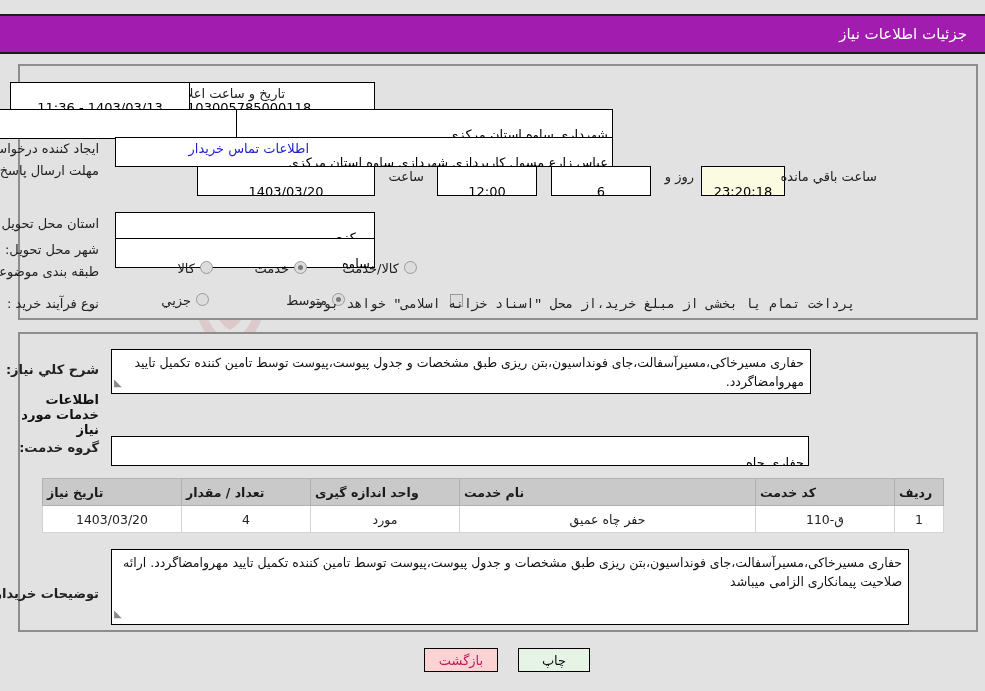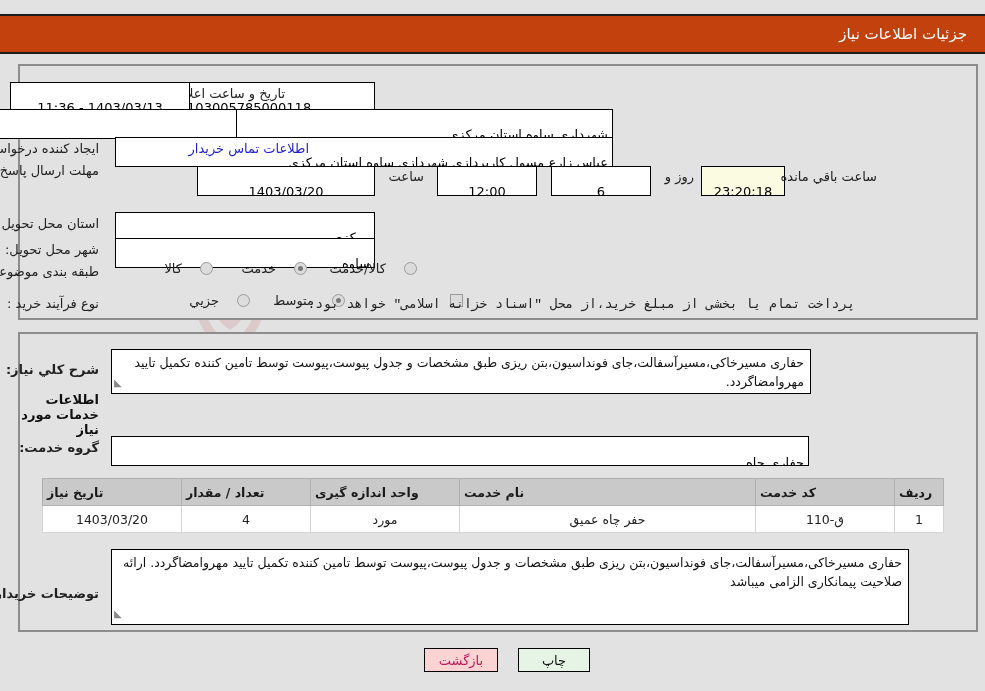--- a/index.html
+++ b/index.html
@@ -25,21 +25,21 @@
     pointer-events: none;
     z-index: 0;
   }
 
   
   .header-bar {
     position: absolute;
     left: 0; top: 14px;
     width: 985px;
     height: 40px;
-    background: #c2410c;
+    background: #a21caf;
     border-top: 2px solid #1d1d1d;
     border-bottom: 2px solid #1d1d1d;
     box-sizing: border-box;
     z-index: 2;
   }
   .header-title {
     position: absolute;
     right: 18px;
     top: 9px;
     color: #ffffff;
@@ -90,22 +90,22 @@
     color: #2222cc;
     white-space: nowrap;
     cursor: pointer;
     z-index: 3;
   }
 
   
   .radio-wrap {
     position: absolute;
     display: flex;
-    align-items: center;
-    gap: 18px;
+    align-items: flex-start;
+    gap: 5px;
     z-index: 3;
   }
   .radio {
     width: 13px;
     height: 13px;
     border-radius: 50%;
     border: 1px solid #9a9a9a;
     background: #dcdcdc;
     box-sizing: border-box;
     display: inline-block;
@@ -265,21 +265,21 @@
   <div class="radio-wrap" style="right:678px; top:261px;">
     <span class="radio sel"></span>
     <span class="radio-lbl">خدمت</span>
   </div>
   <div class="radio-wrap" style="right:568px; top:261px;">
     <span class="radio"></span>
     <span class="radio-lbl">کالا/خدمت</span>
   </div>
 
   <div class="lbl" style="right:886px; top:296px;">نوع فرآیند خرید :</div>
-  <div class="radio-wrap" style="right:735px; top:293px;">
+  <div class="radio-wrap" style="right:776px; top:293px;">
     <span class="radio"></span>
     <span class="radio-lbl">جزیي</span>
   </div>
   <div class="radio-wrap" style="right:640px; top:293px;">
     <span class="radio sel"></span>
     <span class="radio-lbl">متوسط</span>
   </div>
   <div class="checkbox" style="right:522px; top:294px;"></div>
   <div class="lbl" style="right:130px; top:296px;font-family:Liberation Mono, monospace;">پرداخت تمام یا بخشی از مبلغ خرید،از محل "اسناد خزانه اسلامی" خواهد بود.</div>
 

